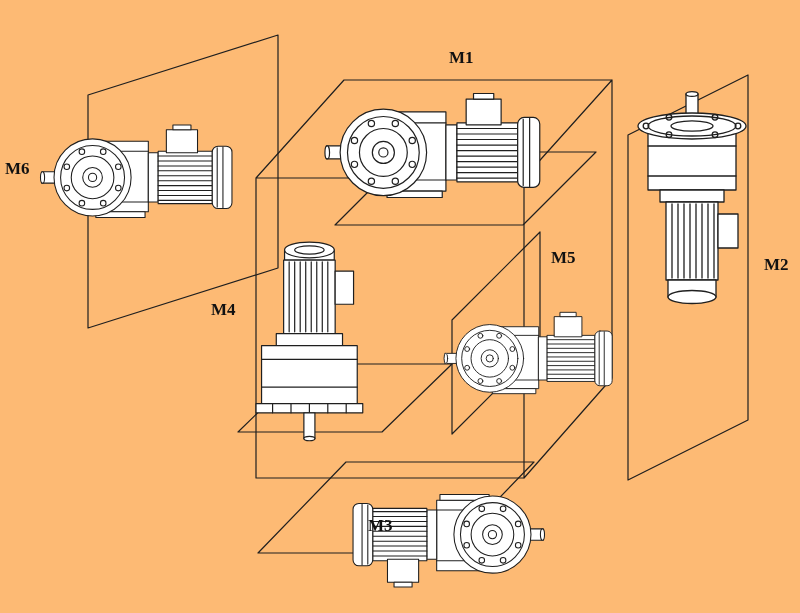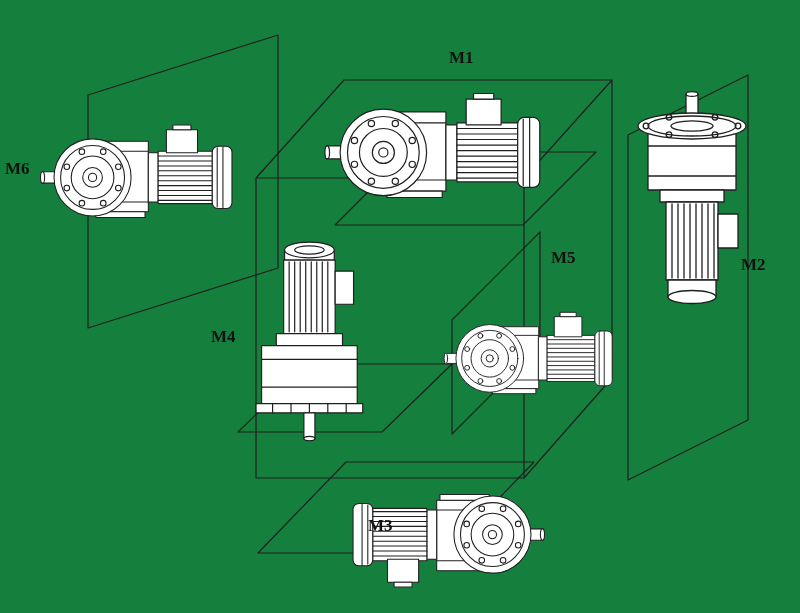--- a/index.html
+++ b/index.html
@@ -1,28 +1,28 @@
 <!DOCTYPE html>
 <html><head>
 <meta charset="utf-8">
 <style>
   html,body{margin:0;padding:0;background:#ffffff;}
   .stage{
-    position:relative;width:800px;height:613px;background:#15803d;overflow:hidden;
+    position:relative;width:800px;height:613px;background:#fdba74;overflow:hidden;
     font-family:"Liberation Serif",serif;
   }
   .stage svg{position:absolute;left:0;top:0;}
   .pos-label{
     position:absolute;font-weight:700;font-size:17px;color:#111111;
     font-family:"Liberation Serif",serif;user-select:none;
   }
   #label-m1{left:449px;top:48px}
-  #label-m2{left:741px;top:255px}
+  #label-m2{left:764px;top:255px}
   #label-m3{left:368px;top:516px}
-  #label-m4{left:211px;top:327px}
+  #label-m4{left:211px;top:300px}
   #label-m5{left:551px;top:248px}
   #label-m6{left:5px;top:159px}
 </style>
 </head>
 <body>
 
 <div class="stage">
 
   <svg width="800" height="613" viewBox="0 0 800 613" stroke-linecap="round" stroke-linejoin="round">
     <defs>

